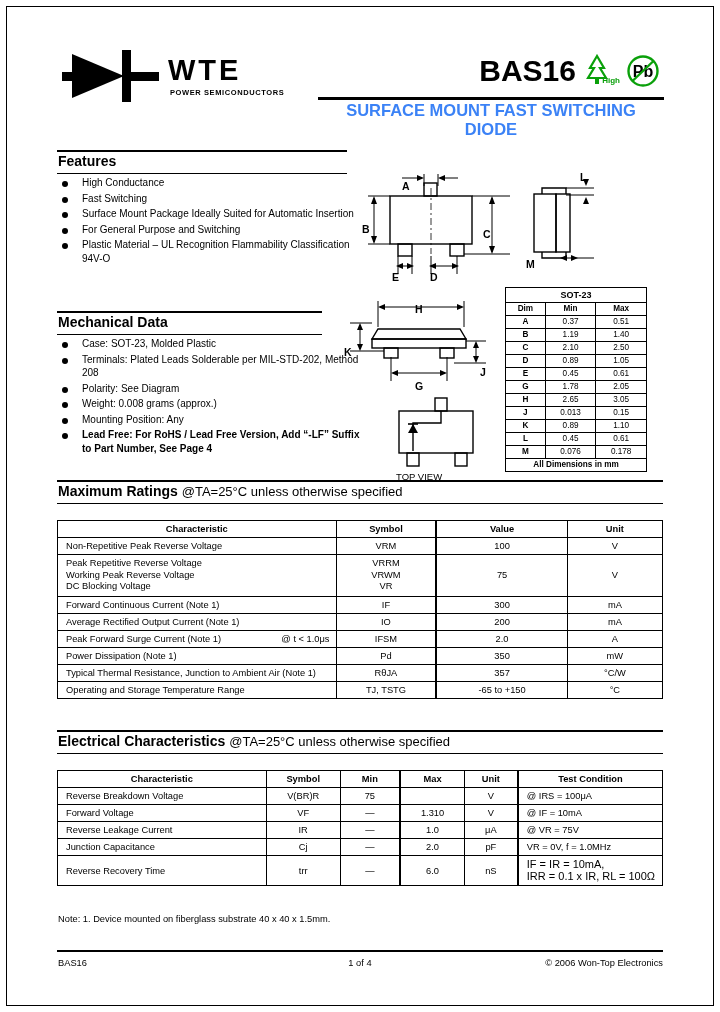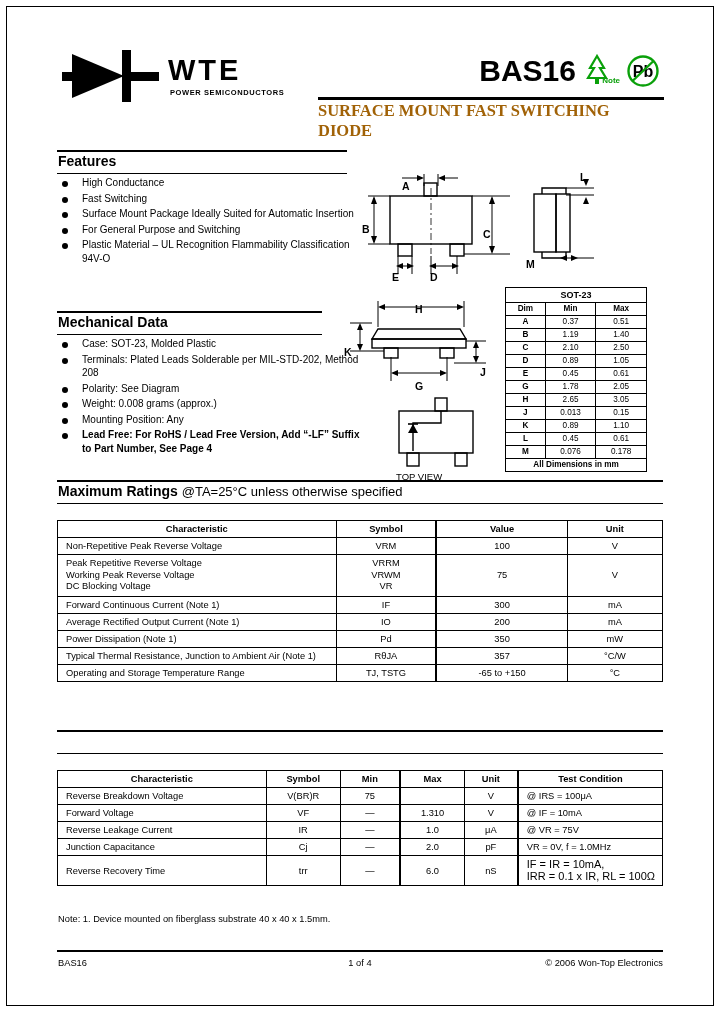--- a/index.html
+++ b/index.html
@@ -117,25 +117,24 @@
     top: 89px;
     width: 346px;
     height: 3px;
     background: #000;
   }
   .subtitle {
     position: absolute;
     left: 318px;
     top: 93px;
     width: 346px;
-    text-align: left;
+    text-align: center;
     font-size: 16.5px;
     font-weight: bold;
-    color: #a16207;
-    font-family: Liberation Serif, serif;
+    color: #3b82f6;
   }
 
   
   .sec-head {
     position: absolute;
     font-weight: bold;
     color: #000;
   }
   .sec-rule-top {
     position: absolute;
@@ -300,21 +299,21 @@
       </div>
 
       <div class="title-block">
         <div class="part-row">
           <div class="part-number">BAS16</div>
 
           <svg class="rohs-icon" viewBox="0 0 34 34">
             <polygon points="17,2 10,14 14,14 8,24 26,24 20,14 24,14" fill="none" stroke="#0aa00a" stroke-width="2.2"></polygon>
             <rect x="15" y="24" width="4" height="6" fill="#0aa00a"></rect>
           </svg>
-          <div class="rohs-label">Note</div>
+          <div class="rohs-label">High</div>
 
           <svg class="pb-icon" viewBox="0 0 34 34">
             <circle cx="17" cy="17" r="14.5" fill="none" stroke="#0aa00a" stroke-width="2.4"></circle>
             <text x="17" y="23" font-family="Liberation Sans, sans-serif" font-size="16" font-weight="bold" fill="#000" text-anchor="middle">Pb</text>
             <line x1="6" y1="27.5" x2="28" y2="6.5" stroke="#0aa00a" stroke-width="2.4"></line>
           </svg>
         </div>
       </div>
       <div class="title-rule"></div>
       <div class="subtitle">SURFACE MOUNT FAST SWITCHING DIODE</div>
@@ -595,20 +594,29 @@
         <td class="c-mid thk-l">300</td>
         <td class="c-mid">mA</td>
       </tr>
       <tr>
         <td class="c-char">Average Rectified Output Current (Note 1)</td>
         <td class="c-mid">IO</td>
         <td class="c-mid thk-l">200</td>
         <td class="c-mid">mA</td>
       </tr>
       <tr>
+        <td class="c-char" style="position:relative;">
+          <span>Peak Forward Surge Current (Note 1)</span>
+          <span style="position:absolute; right:6px; top:3px;">@ t &lt; 1.0μs</span>
+        </td>
+        <td class="c-mid">IFSM</td>
+        <td class="c-mid thk-l">2.0</td>
+        <td class="c-mid">A</td>
+      </tr>
+      <tr>
         <td class="c-char">Power Dissipation (Note 1)</td>
         <td class="c-mid">Pd</td>
         <td class="c-mid thk-l">350</td>
         <td class="c-mid">mW</td>
       </tr>
       <tr>
         <td class="c-char">Typical Thermal Resistance, Junction to Ambient Air (Note 1)</td>
         <td class="c-mid">RθJA</td>
         <td class="c-mid thk-l">357</td>
         <td class="c-mid">°C/W</td>
@@ -616,20 +624,24 @@
       <tr>
         <td class="c-char">Operating and Storage Temperature Range</td>
         <td class="c-mid">TJ, TSTG</td>
         <td class="c-mid thk-l">-65 to +150</td>
         <td class="c-mid">°C</td>
       </tr>
     </tbody>
       </table>
 
     <div class="sec-rule-top" style="left:57px; top:722px; width:606px;"></div>
+    <div class="sec-head" style="left:58px; top:725px; font-size:14px;">
+      <span>Electrical Characteristics</span>
+      <span class="sec-sub">@TA=25°C unless otherwise specified</span>
+    </div>
     <div class="sec-rule-bot" style="left:57px; top:745px; width:606px;"></div>
 
     <table class="dtable" style="left:57px; top:762px; width:606px;">
       <tbody>
           <tr>
         <th style="width:222px;">Characteristic</th>
         <th style="width:70px;">Symbol</th>
         <th style="width:56px;">Min</th>
         <th class="thk-l" style="width:60px;">Max</th>
         <th style="width:48px;">Unit</th>

